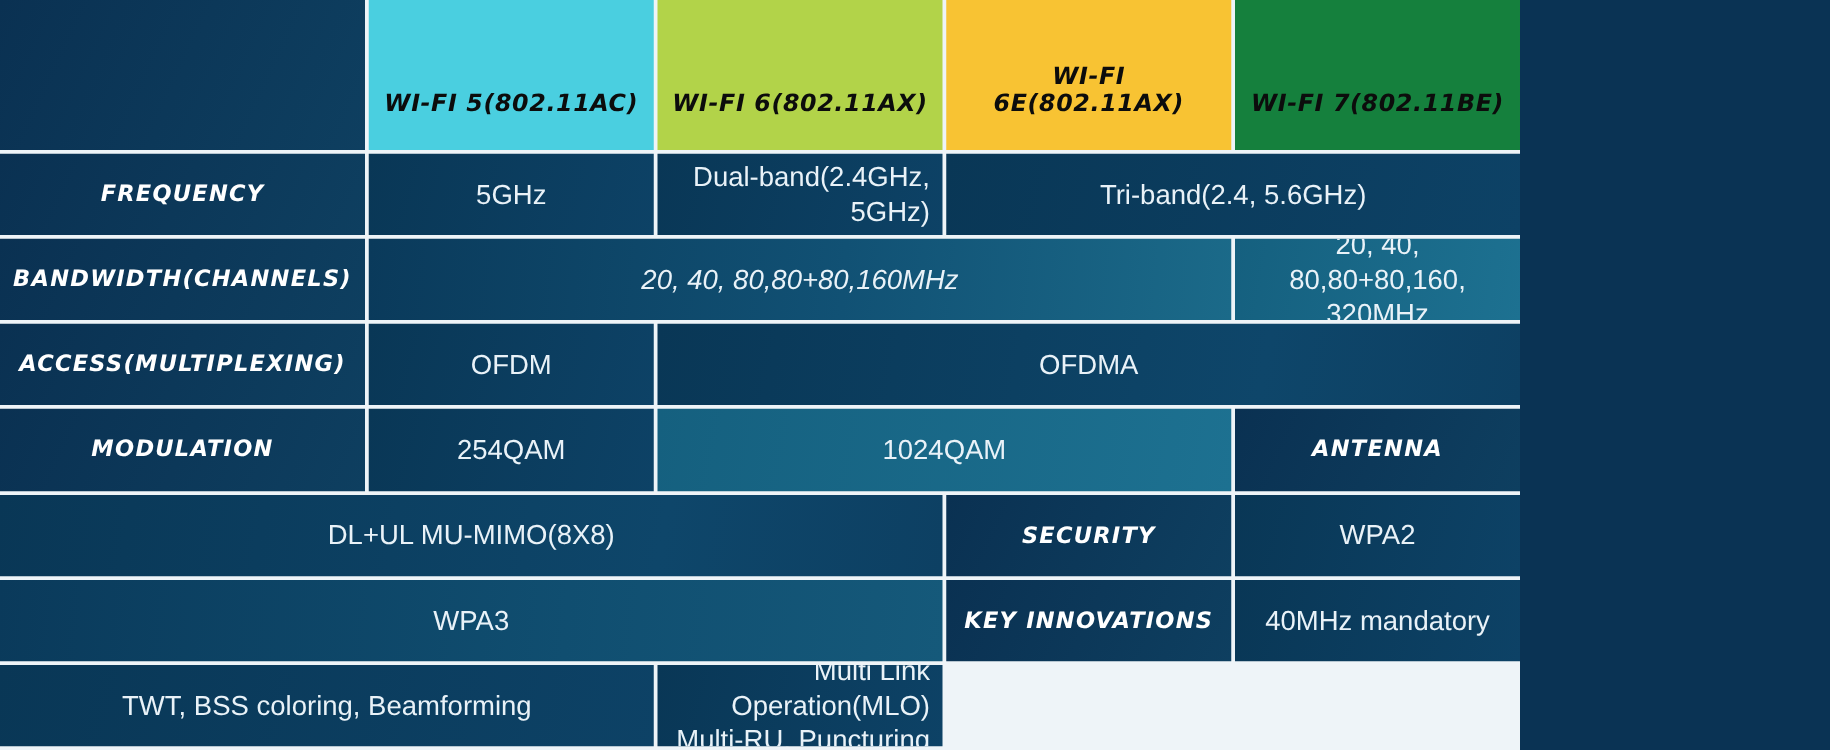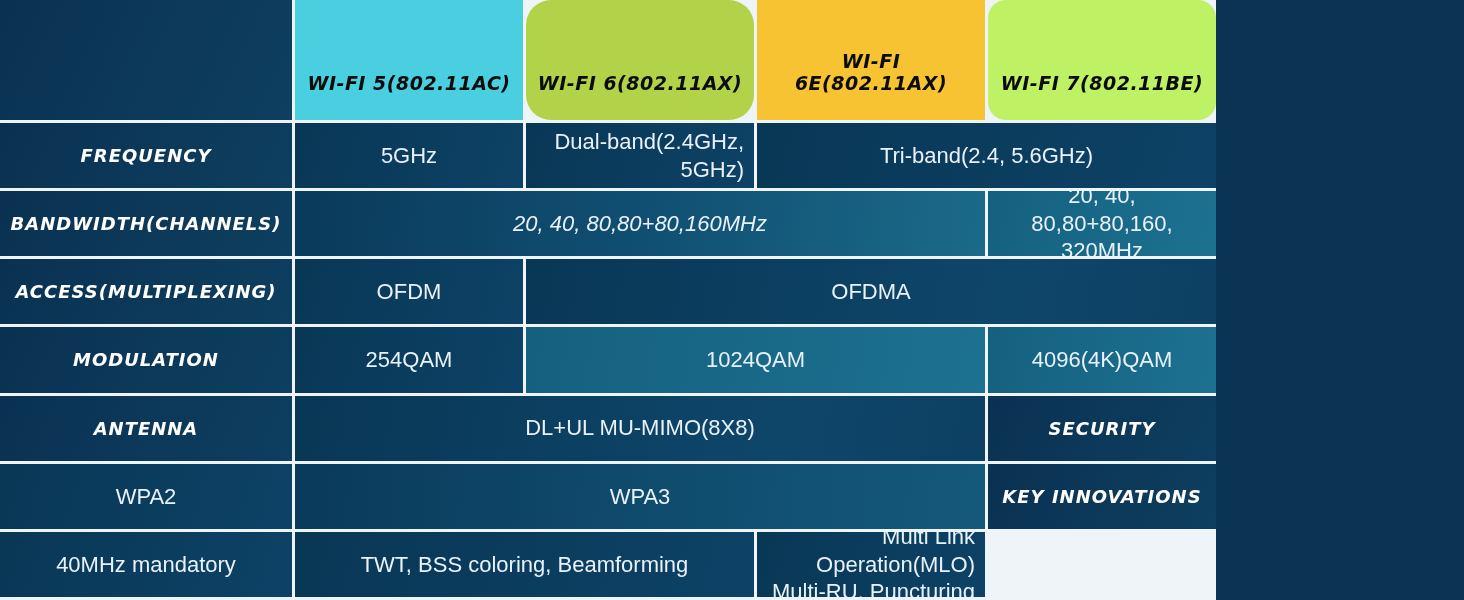--- a/index.html
+++ b/index.html
@@ -69,41 +69,40 @@
   .bg-grad-soft { background: linear-gradient(95deg,  #0a3a5b 0%, #104e70 60%, #15597a 100%); }
   .bg-teal      { background: linear-gradient(100deg, #15607f 0%, #1d7191 100%); }
 </style>
 </head>
 <body>
 
 <div class="table">
 
   <div class="cell label-cell"></div>
   <div class="cell head" style="background: rgb(74, 207, 224);">WI-FI 5(802.11AC)</div>
-  <div class="cell head" style="background: rgb(178, 211, 73); border-radius: 25px;">WI-FI 6(802.11AX)</div>
+  <div class="cell head" style="background: rgb(178, 211, 73);">WI-FI 6(802.11AX)</div>
   <div class="cell head" style="background: rgb(248, 195, 51);">WI-FI 6E(802.11AX)</div>
-  <div class="cell head" style="background: #bef264; border-radius: 18px;">WI-FI 7(802.11BE)</div>
+  <div class="cell head" style="background: #15803d;">WI-FI 7(802.11BE)</div>
 
   <div class="cell label-cell">FREQUENCY</div>
   <div class="cell data bg-navy">5GHz</div>
   <div class="cell data bg-navy">Dual-band(2.4GHz, 5GHz)</div>
   <div class="cell data bg-navy span2">Tri-band(2.4, 5.6GHz)</div>
 
   <div class="cell label-cell">BANDWIDTH(CHANNELS)</div>
   <div class="cell data bg-grad span3">20, 40, 80,80+80,160MHz</div>
   <div class="cell data bg-teal">20, 40, 80,80+80,160, 320MHz</div>
 
   <div class="cell label-cell">ACCESS(MULTIPLEXING)</div>
   <div class="cell data bg-navy">OFDM</div>
   <div class="cell data bg-navy-soft span3">OFDMA</div>
 
   <div class="cell label-cell">MODULATION</div>
   <div class="cell data bg-navy">254QAM</div>
   <div class="cell data bg-teal span2">1024QAM</div>
-  <div class="cell data bg-teal">4096(4K)QAM</div>
 
   <div class="cell label-cell">ANTENNA</div>
   <div class="cell data bg-navy-soft span3">DL+UL MU-MIMO(8X8)</div>
 
   <div class="cell label-cell">SECURITY</div>
   <div class="cell data bg-navy">WPA2</div>
   <div class="cell data bg-grad-soft span3">WPA3</div>
 
   <div class="cell label-cell">KEY INNOVATIONS</div>
   <div class="cell data bg-navy">40MHz mandatory</div>

